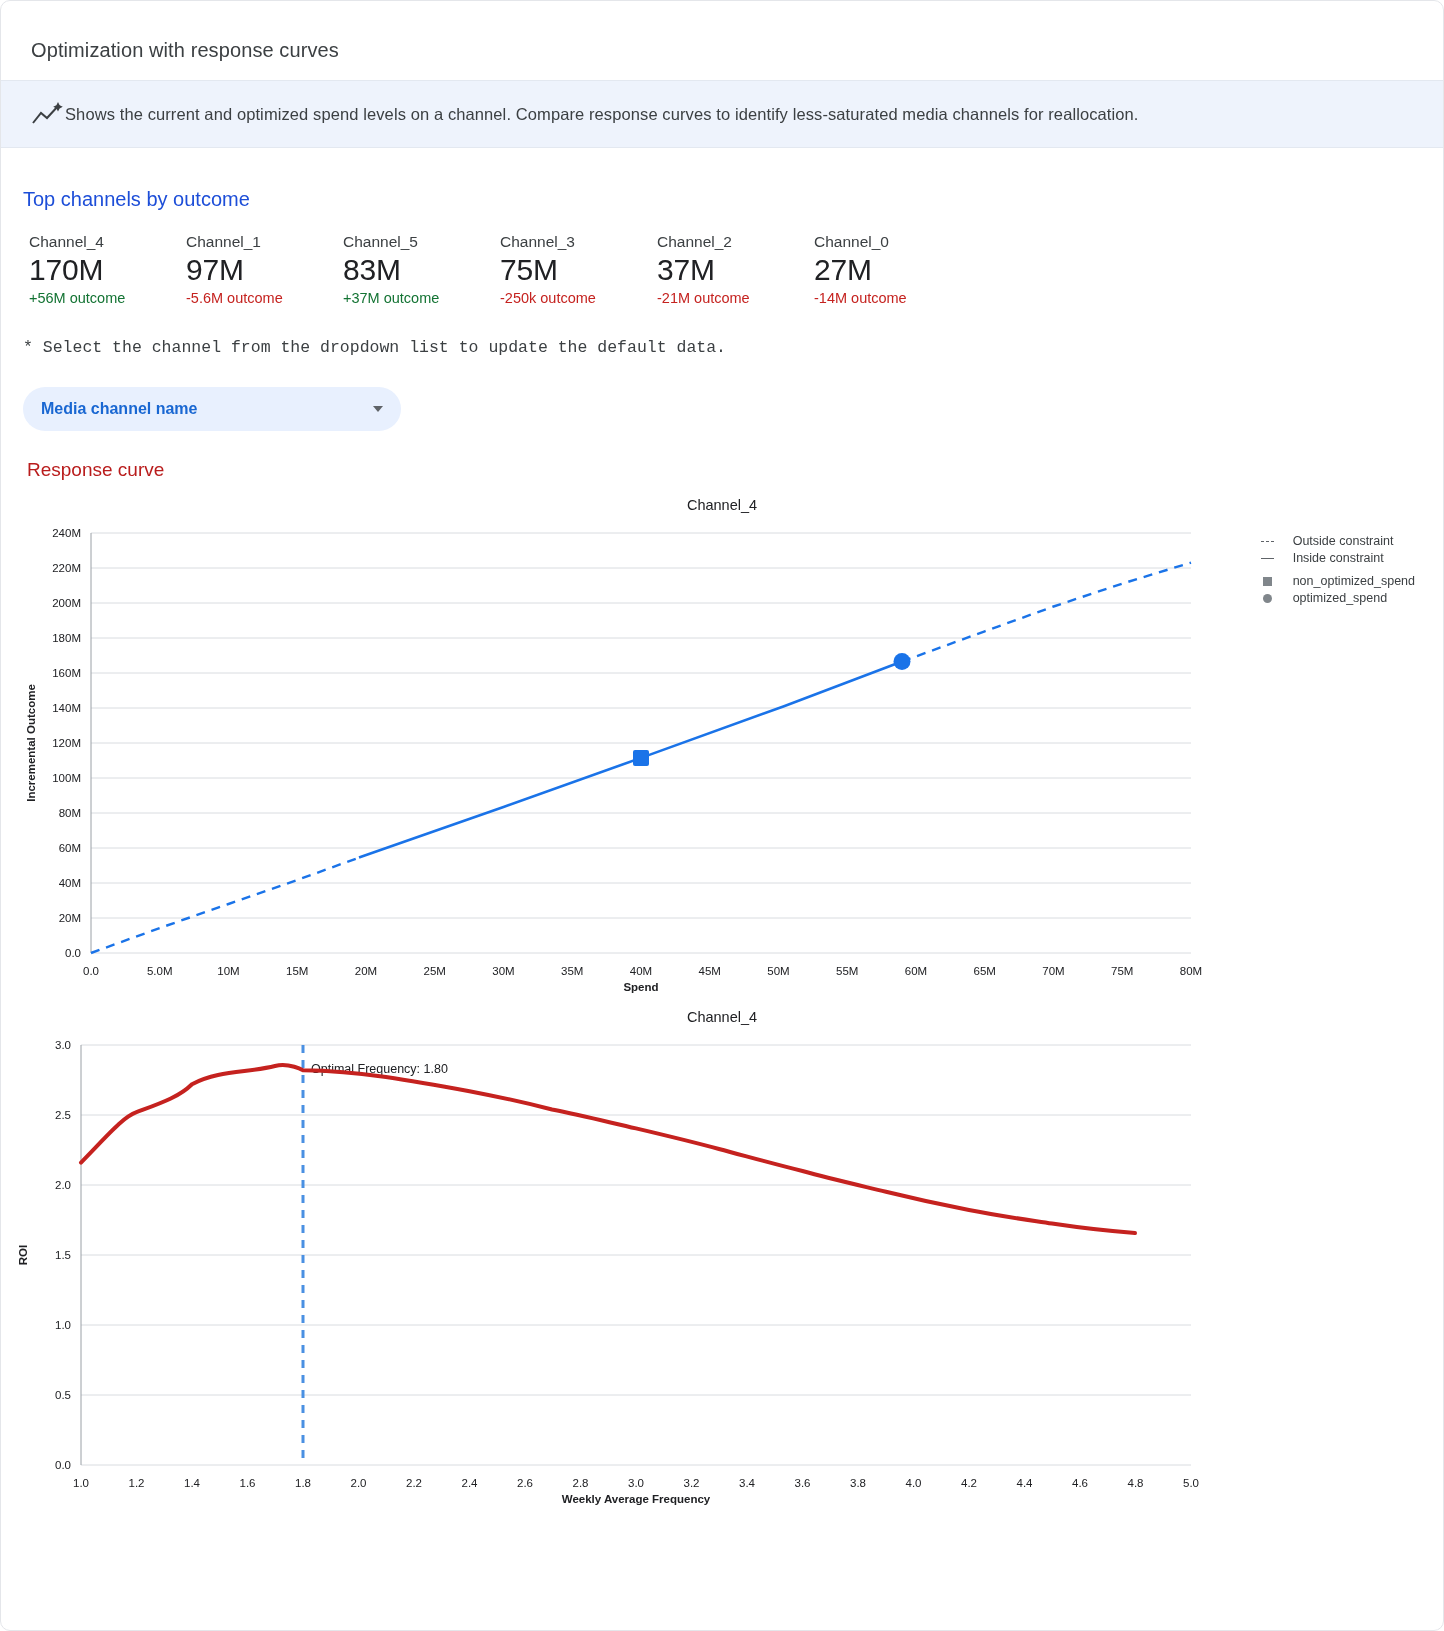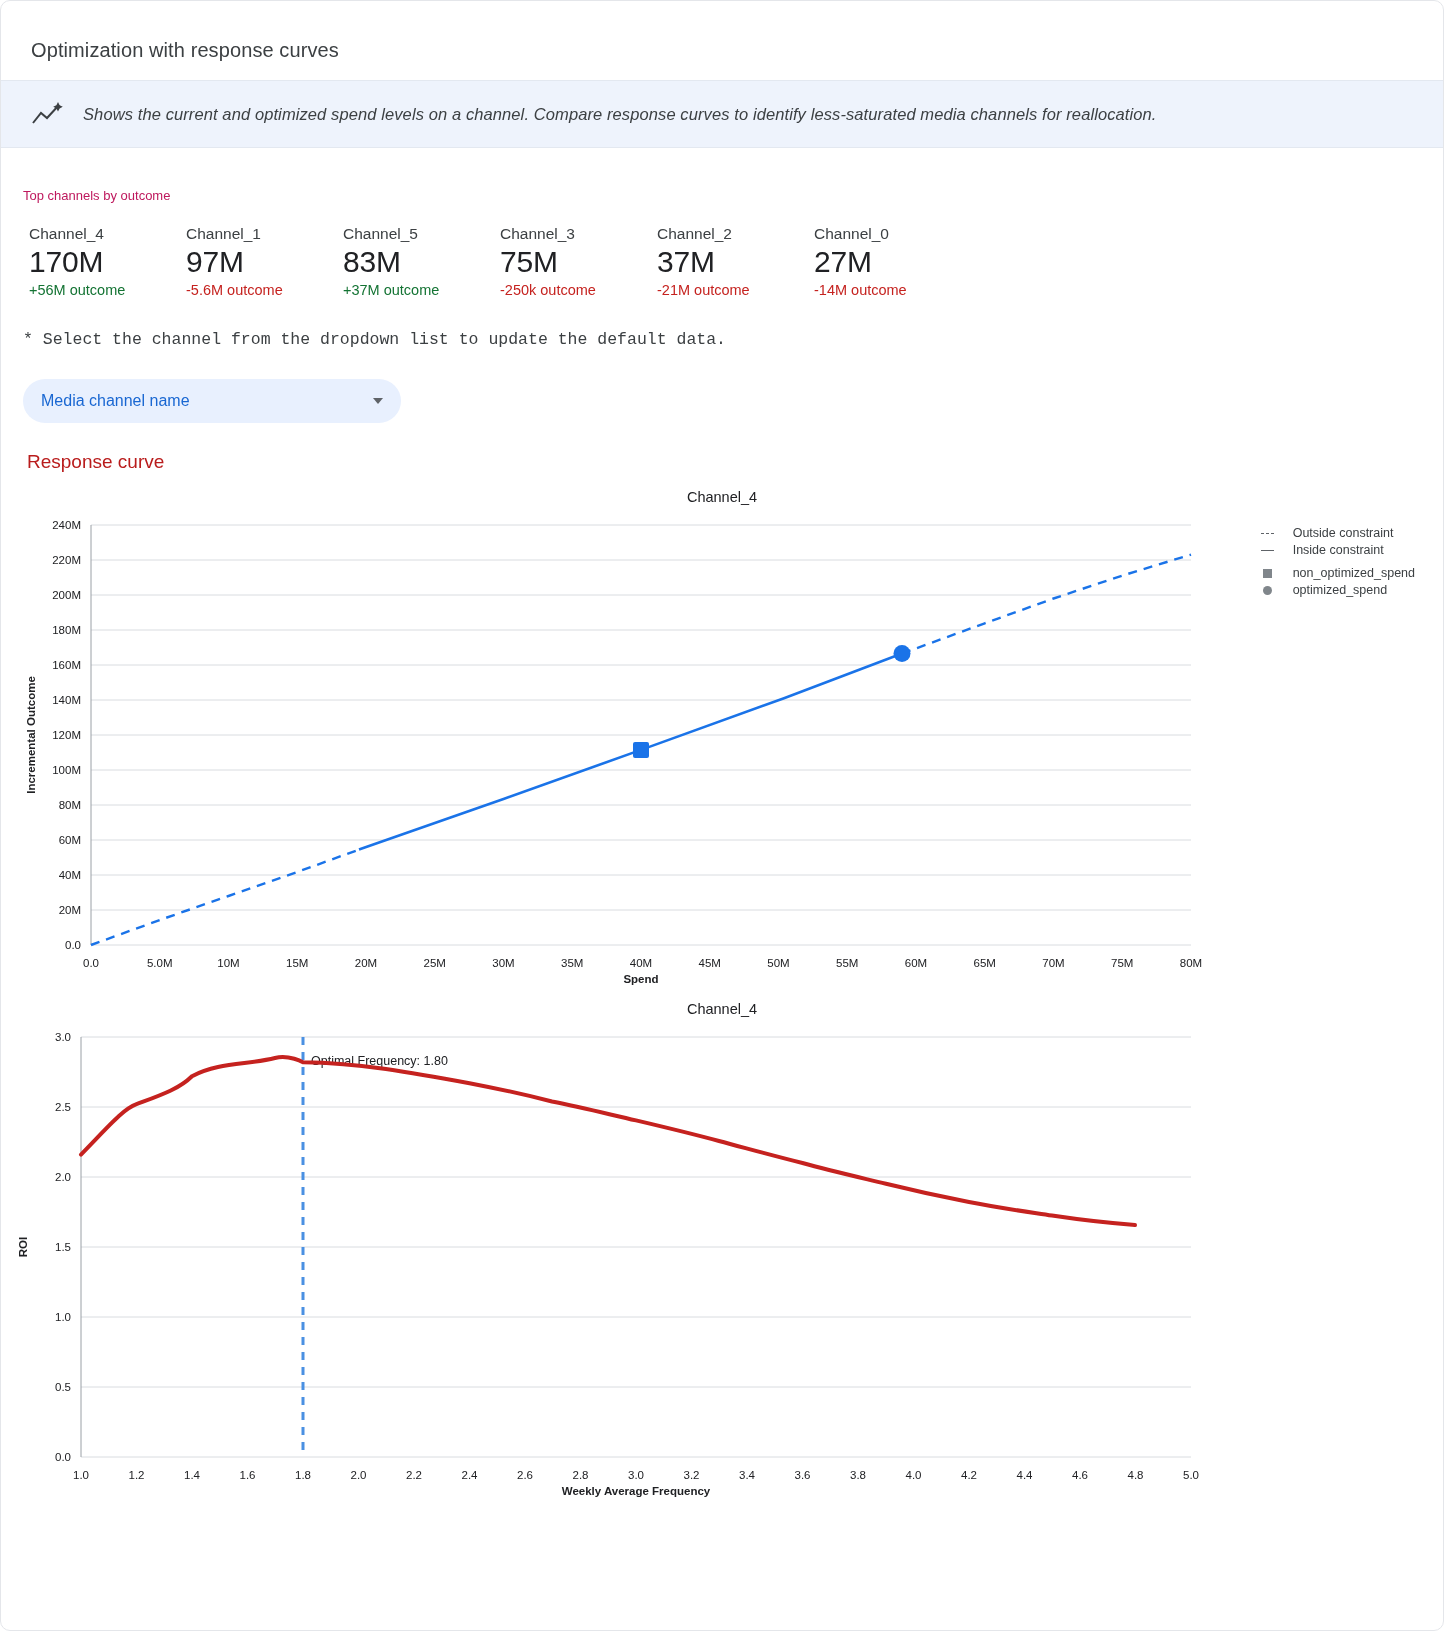--- a/index.html
+++ b/index.html
@@ -21,39 +21,37 @@
   
   .card-title {
     font-size: 20px;
     color: #3c4043;
     padding: 38px 0 18px 30px;
     letter-spacing: .1px;
   }
   .info-bar {
     display: flex;
     align-items: center;
-    gap: 18px;
     background: #eef3fc;
     border-top: 1px solid #e3e8f0;
     border-bottom: 1px solid #e3e8f0;
     padding: 20px 30px;
-    font-style: italic;
   }
   .info-bar .spark {
     width: 34px; height: 26px; flex: none;
   }
   .info-bar .txt {
     font-size: 16.5px;
     color: #3c4043;
     letter-spacing: .1px;
   }
   
   .section-title {
-    font-size: 13px;
-    color: #be185d;
+    font-size: 20px;
+    color: #1d4ed8;
     margin: 40px 0 0 22px;
   }
   .kpi-row {
     display: flex;
     margin: 22px 0 0 28px;
   }
   .kpi {
     width: 157px;
     flex: none;
   }
@@ -84,20 +82,21 @@
   .dropdown {
     margin: 26px 0 0 22px;
     width: 378px;
     height: 44px;
     border-radius: 22px;
     background: #e8f0fe;
     display: flex;
     align-items: center;
     padding: 0 18px;
     cursor: pointer;
+    font-weight: bold;
   }
   .dropdown .label {
     flex: 1;
     color: #1967d2;
     font-size: 16px;
   }
   .caret {
     width: 0; height: 0;
     border-left: 5px solid transparent;
     border-right: 5px solid transparent;

